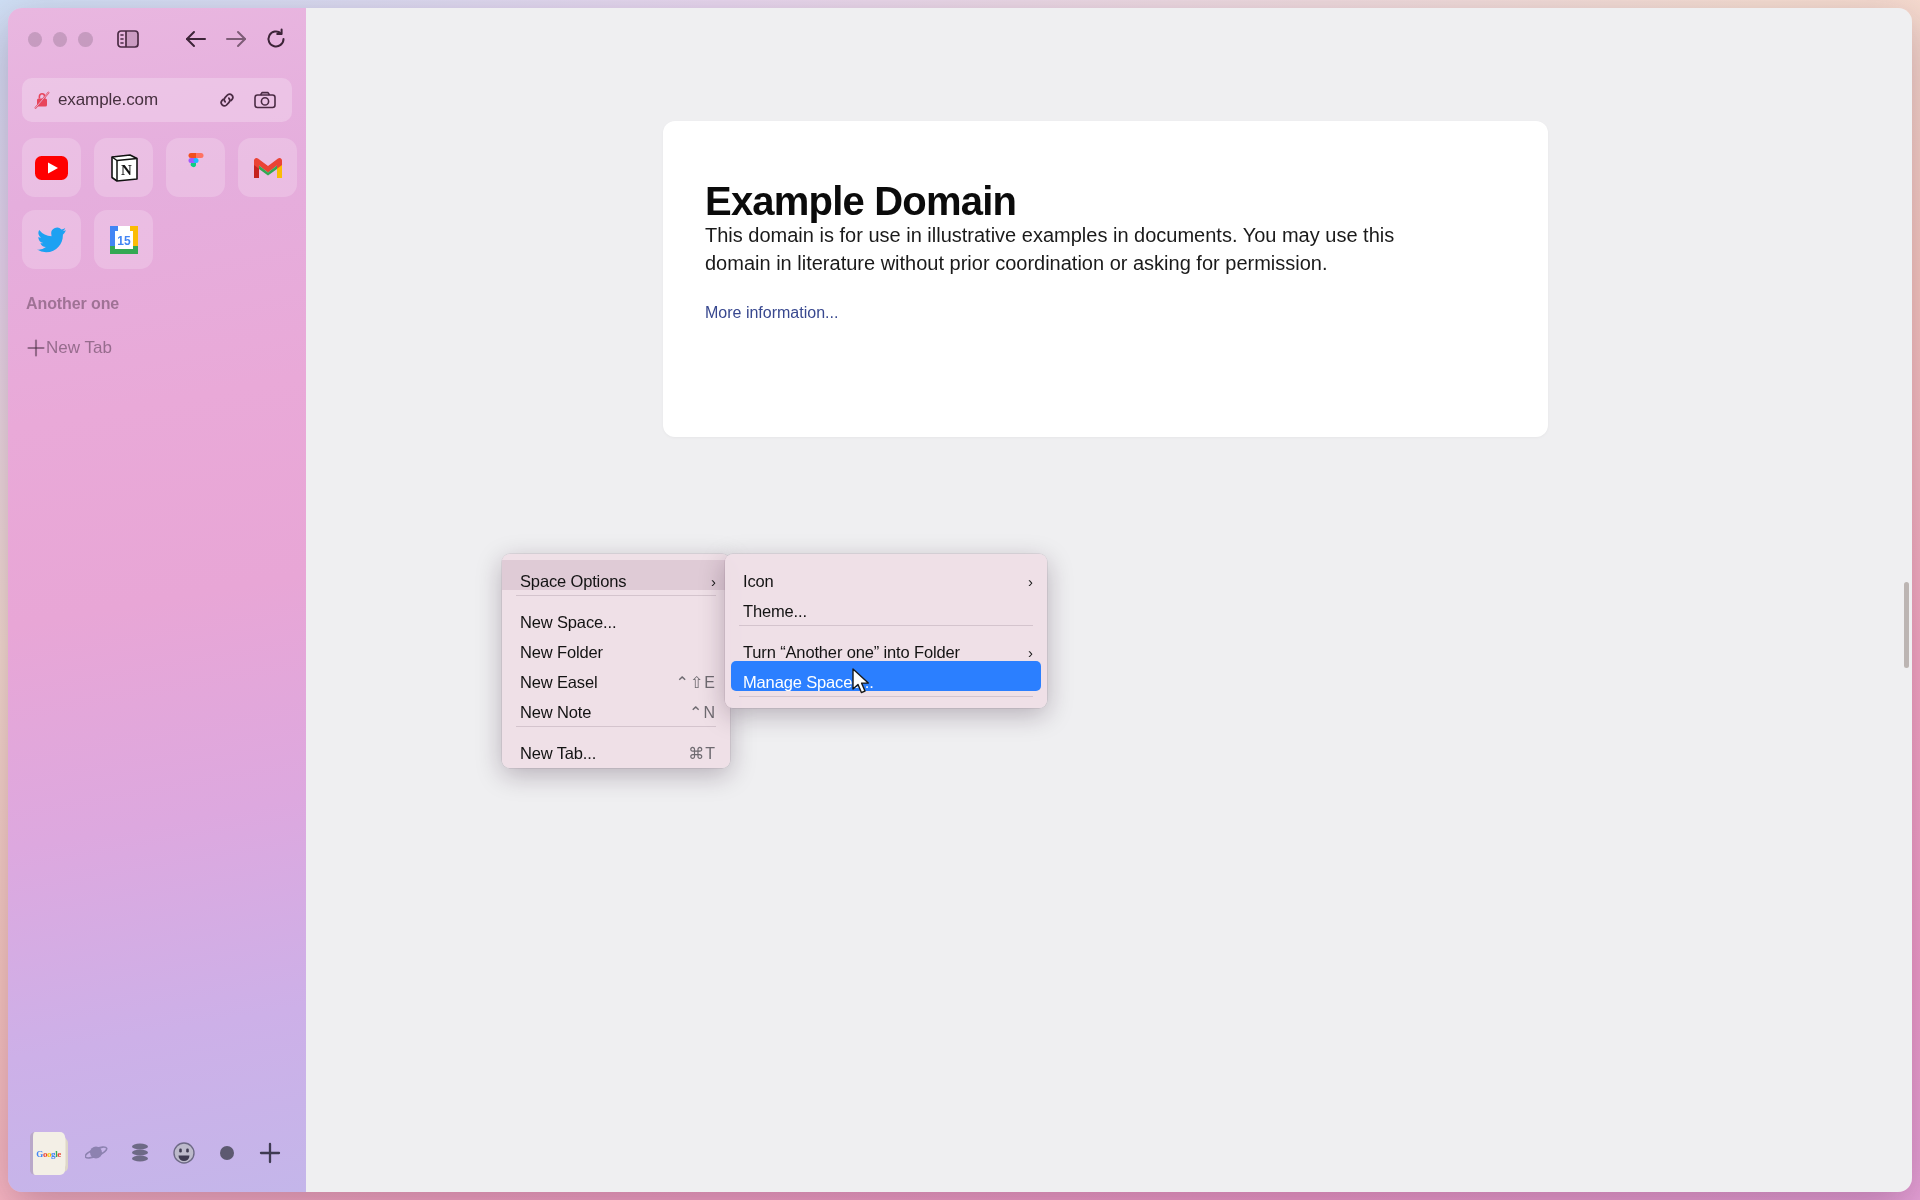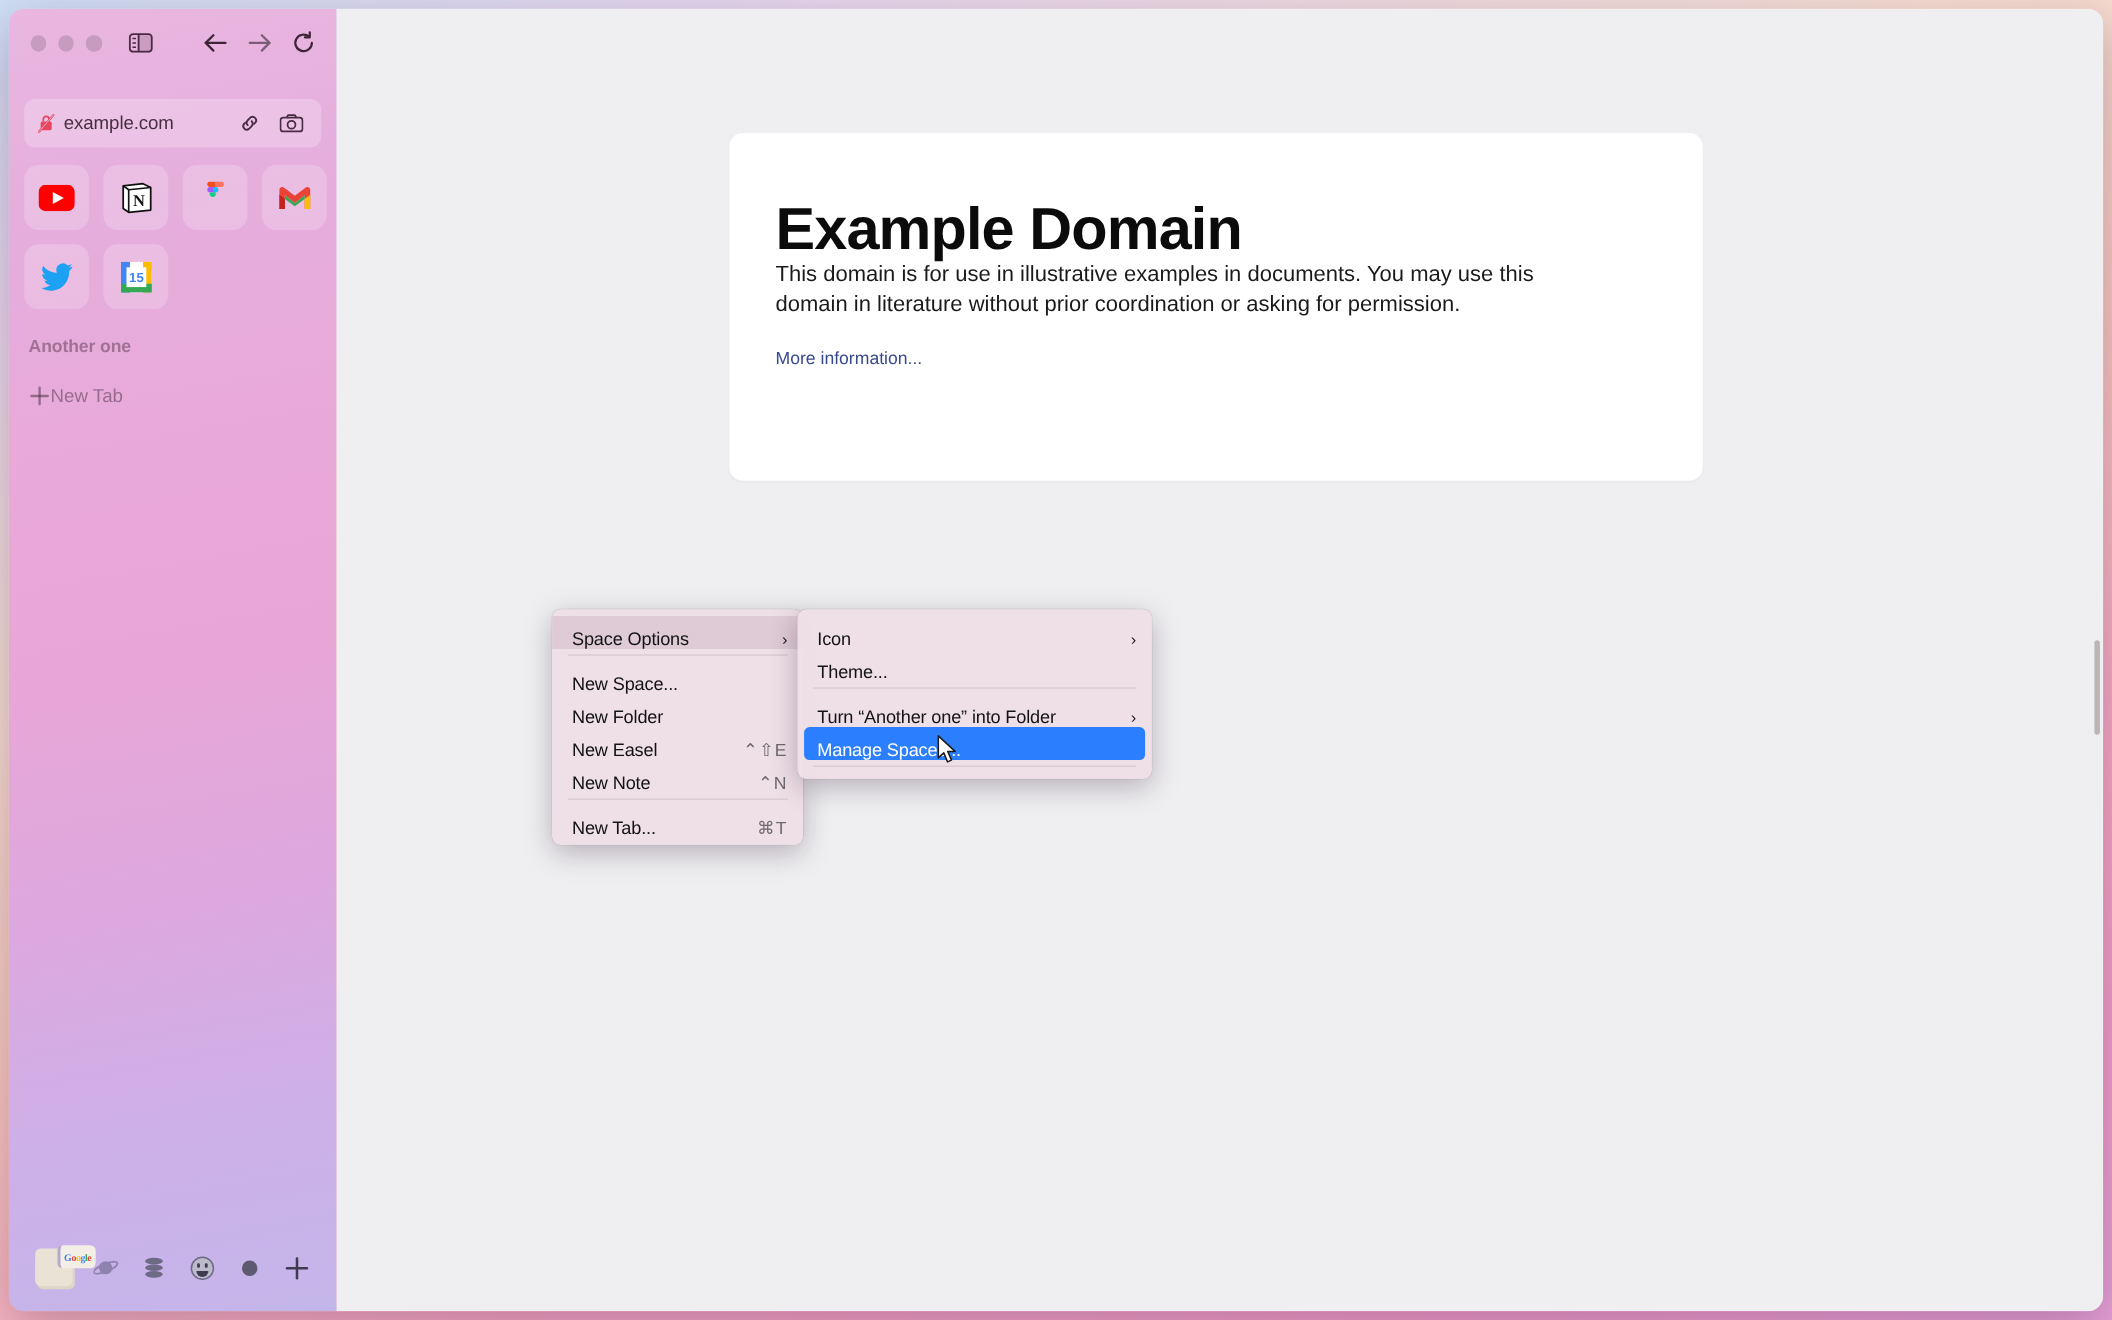--- a/index.html
+++ b/index.html
@@ -84,21 +84,21 @@
 
   
   #url-bar {
     height: 44px;
     border-radius: 10px;
     background: rgba(255,255,255,0.24);
     display: flex;
     align-items: center;
     padding: 0 12px;
     gap: 8px;
-    margin-top: 20px;
+    margin-top: 8px;
   }
   #url-text {
     flex: 1;
     font-size: 17px;
     color: #46303f;
     letter-spacing: -0.1px;
     white-space: nowrap;
     overflow: hidden;
   }
   #url-bar .toolbar-btn { width: 30px; }
@@ -172,25 +172,25 @@
     border-radius: 5px;
   }
   #space-card-google .card-mid {
     position: absolute; left: 2px; top: 3px;
     width: 34px; height: 34px;
     background: #e9e3d6;
     border-radius: 5px;
   }
   #space-card-google .card-front {
     position: absolute; left: 0; top: 0;
-    width: 35px; height: 21px;
+    width: 35px; height: 43px;
     background: #f3efe6;
     border-radius: 5px;
     border-left: 3px solid #b9a8c9;
-    display: flex; align-items: center; justify-content: center; margin-left: 22px;
+    display: flex; align-items: center; justify-content: center;
   }
   #google-wordmark {
     font-size: 9px;
     font-weight: bold;
     letter-spacing: -0.4px;
     font-family: "Liberation Serif", serif;
   }
   #google-wordmark .g1 { color:#4285F4; }
   #google-wordmark .o1 { color:#EA4335; }
   #google-wordmark .o2 { color:#FBBC05; }
@@ -210,21 +210,21 @@
     left: 357px;
     top: 113px;
     width: 885px;
     height: 316px;
     background: #ffffff;
     border-radius: 12px;
     padding: 60px 42px 0 42px;
     box-shadow: 0 1px 3px rgba(0,0,0,0.04);
   }
   #page-heading {
-    font-size: 54px;
+    font-size: 40px;
     font-weight: bold;
     color: #0b0b0b;
     letter-spacing: -0.8px;
     line-height: 1;
   }
   #page-paragraph {
     font-size: 20px;
     line-height: 1.42;
     color: #1a1a1a;
     max-width: 752px;

